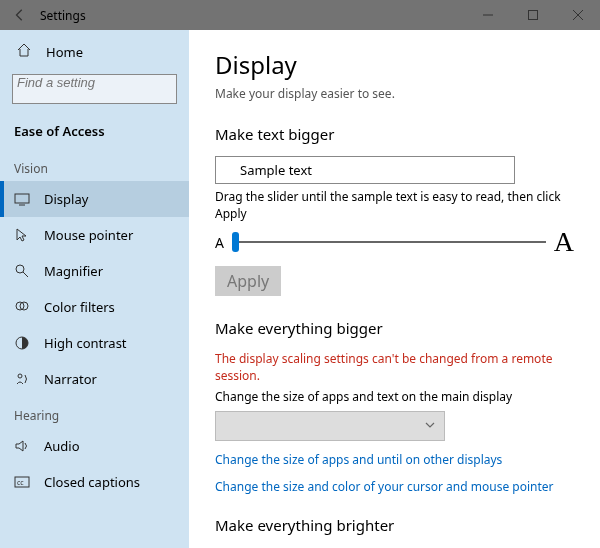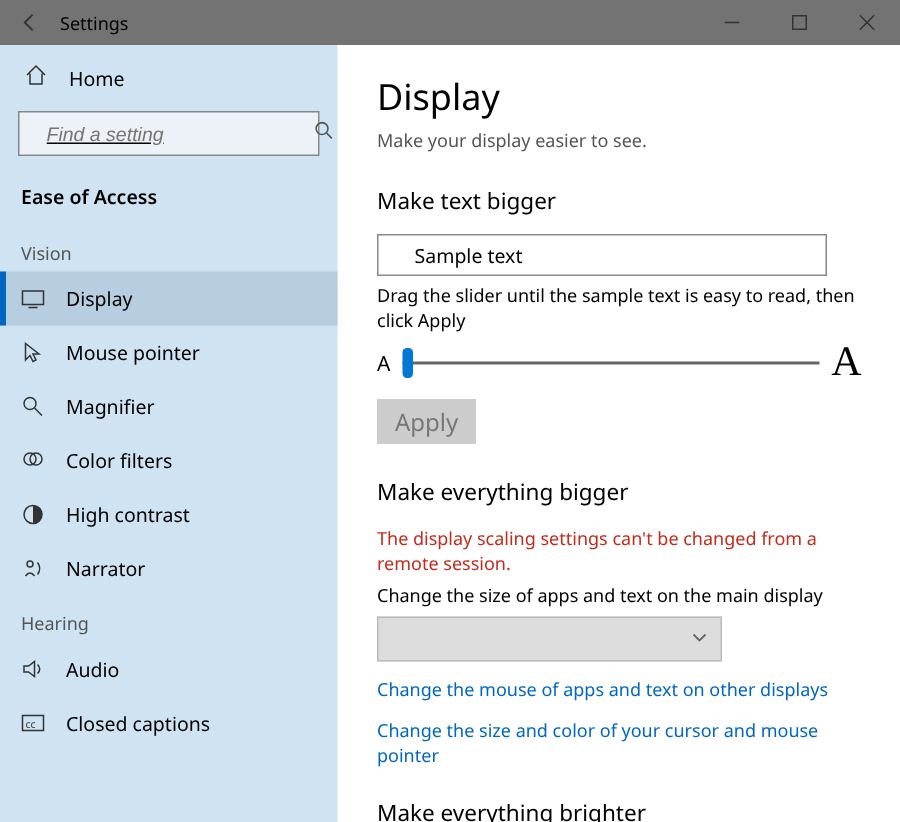--- a/index.html
+++ b/index.html
@@ -40,42 +40,41 @@
   width: 45px; height: 30px;
   display: flex; align-items: center; justify-content: center;
   color: #333;
 }
 .body {
   flex: 1;
   display: flex;
   overflow: hidden;
 }
 .sidebar {
-  width: 225px;
+  width: 189px;
   background: #cfe3f2;
   display: flex;
   flex-direction: column;
   padding: 4px 0 0 0;
 }
 .sidebar .nav-top {
   padding: 0 6px 6px 6px;
 }
 .sidebar .home {
   display: flex; align-items: center; gap: 14px;
   padding: 8px 10px;
   font-size: 13px;
 }
 .sidebar .search {
   margin: 4px 6px 6px 6px;
   height: 30px;
   border: 1px solid #888;
   background: #ecf2f8;
-  display: flex; align-items: center;
-  padding: 0 18px;
-  text-decoration: underline;
+  display: flex; align-items: flex-start;
+  padding: 0 4px;
 }
 .sidebar .search input {
   flex: 1; border: none; background: transparent; outline: none;
   font-size: 13px; font-style: italic; color: #555;
 }
 .sidebar .search .sicon { color: #555; }
 .sidebar .cat {
   font-weight: 600;
   font-size: 13px;
   padding: 6px 14px 10px 14px;
@@ -338,20 +337,20 @@
     <div class="apply-btn">Apply</div>
 
     <h2>Make everything bigger</h2>
     <div class="error">The display scaling settings can't be changed from a remote session.</div>
     <div class="desc">Change the size of apps and text on the main display</div>
     <div class="dropdown">
       <span><svg width="12" height="12" viewBox="0 0 12 12">
             <path d="M2 4 L6 8 L10 4" stroke="#666" fill="none" stroke-width="1.2"></path>
           </svg></span>
     </div>
-    <a class="link">Change the mouse of apps and text on other displays</a>
+    <a class="link">Change the size of apps and until on other displays</a>
     <a class="link">Change the size and color of your cursor and mouse pointer</a>
 
     <div class="section-gap"></div>
     <h2>Make everything brighter</h2>
     
   </div>
 </div>
 
 </body></html>

